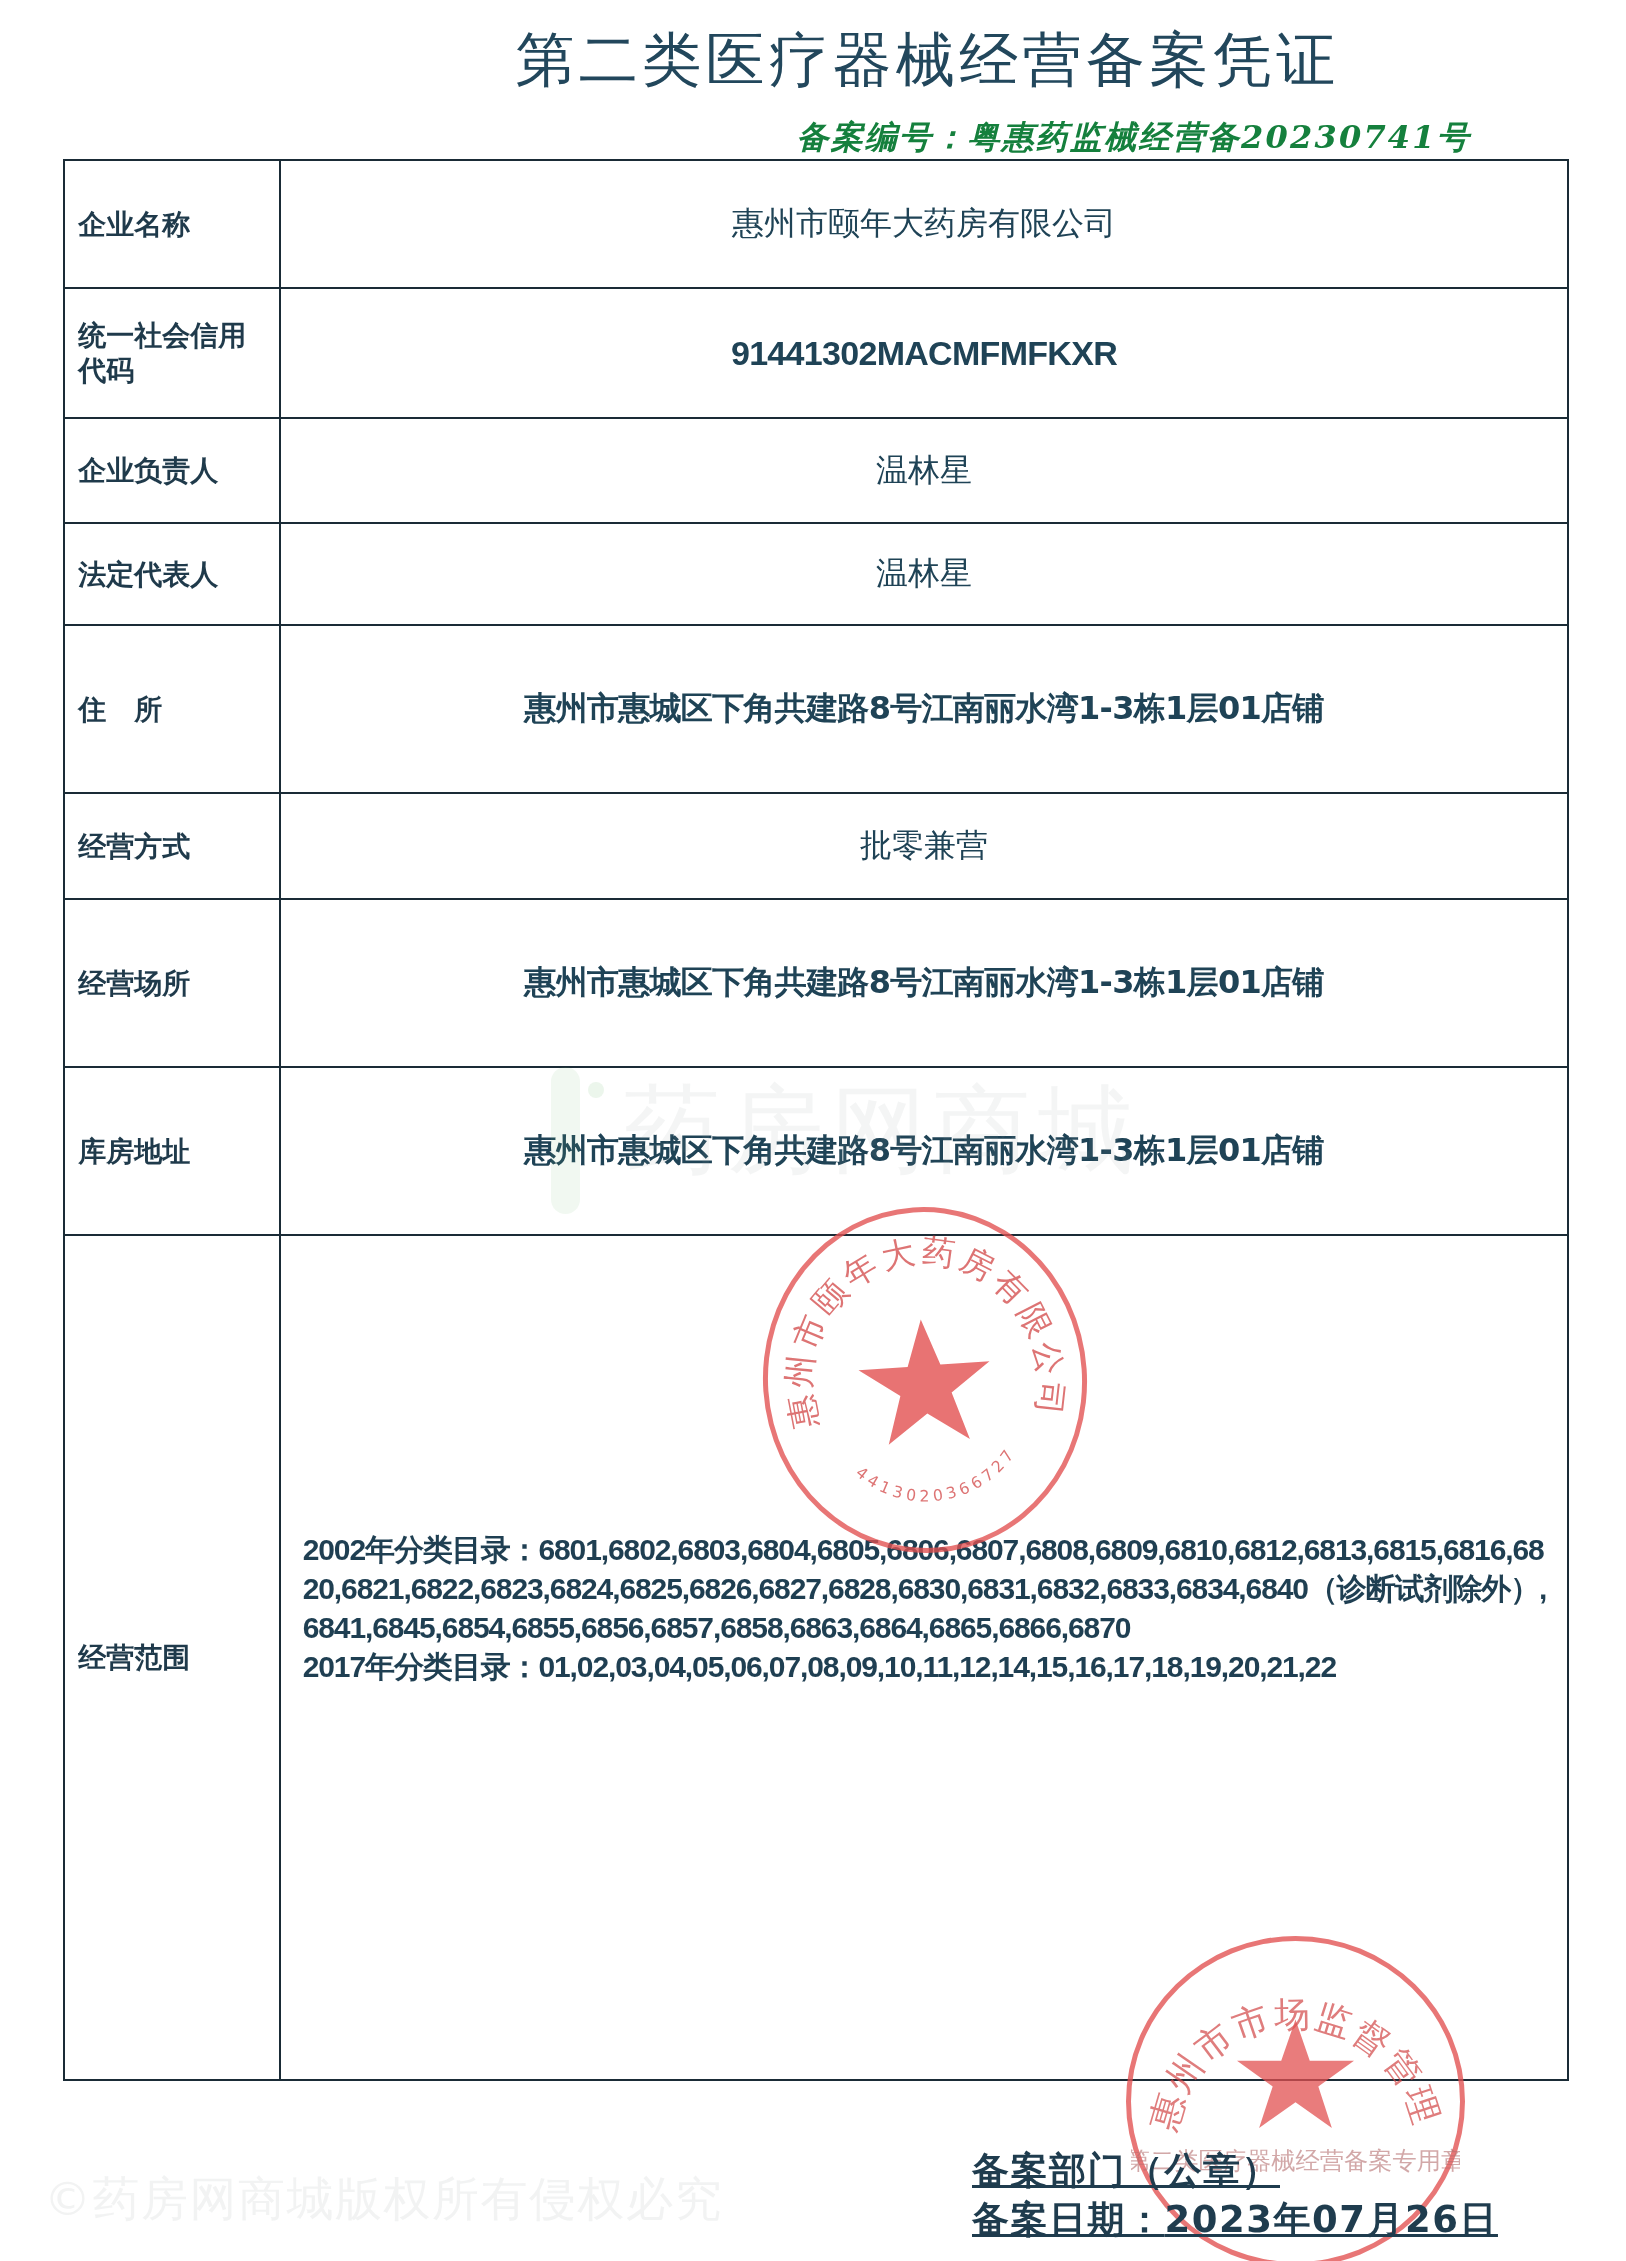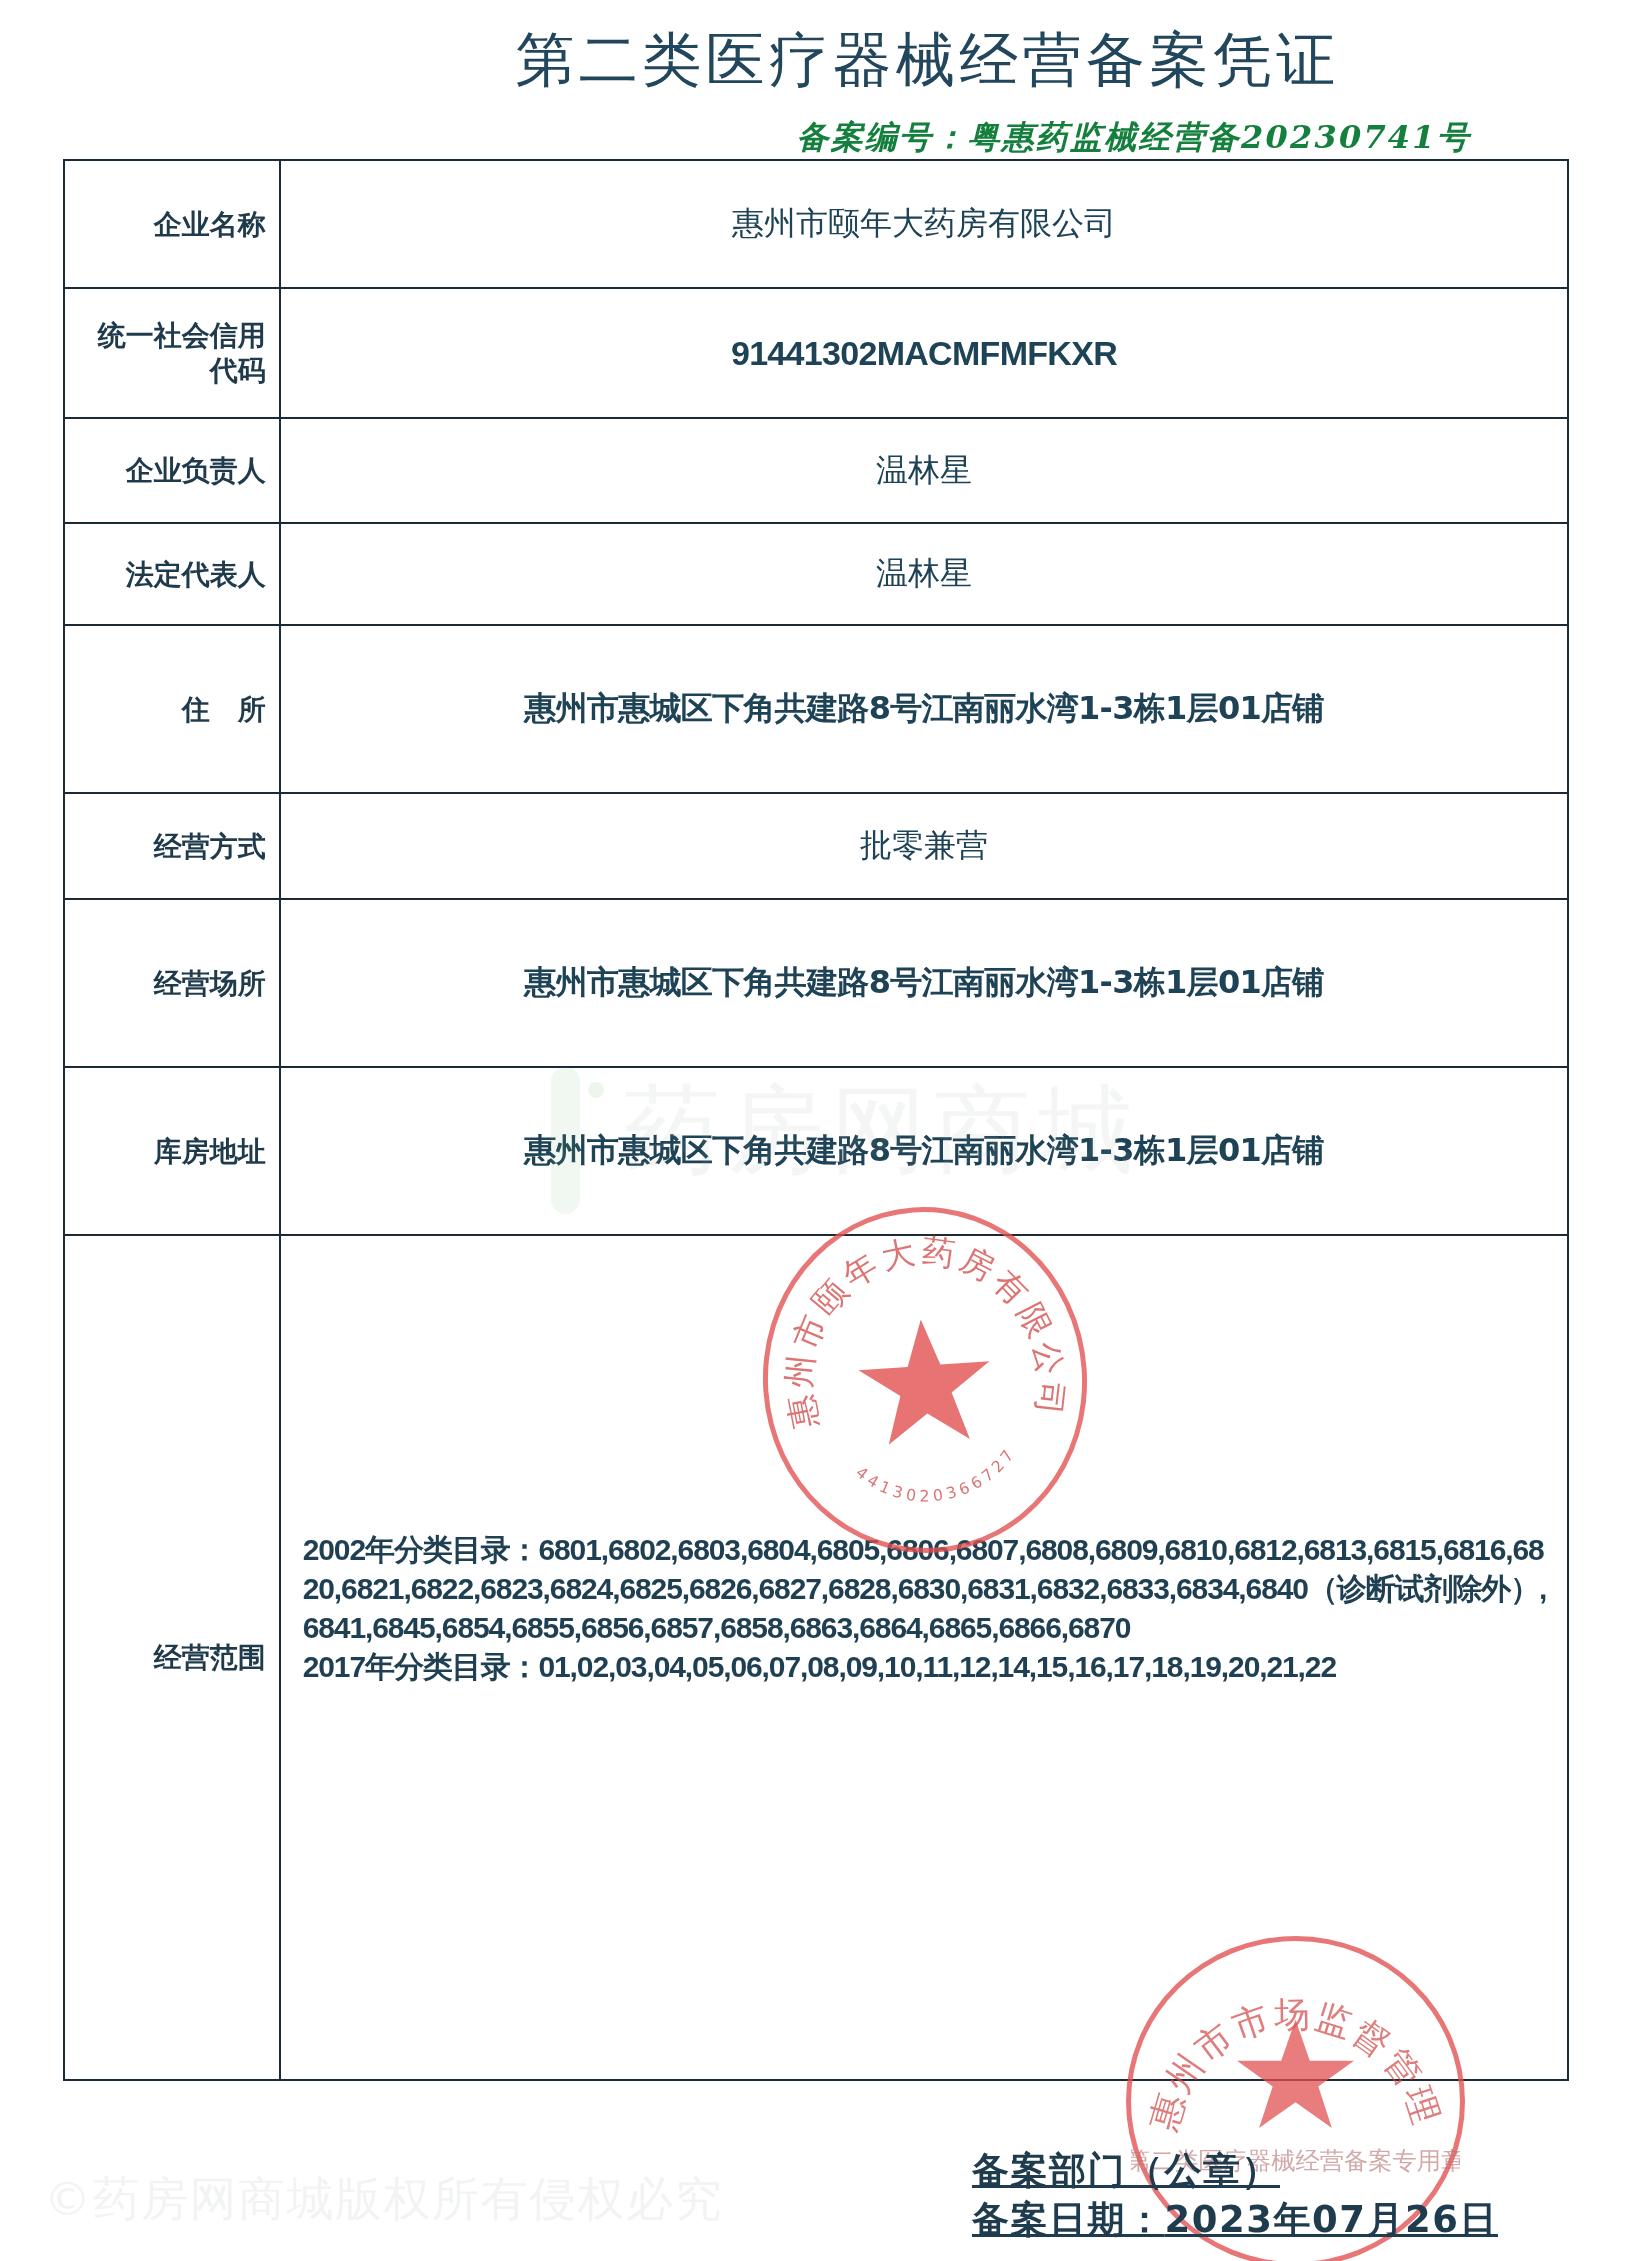--- a/index.html
+++ b/index.html
@@ -38,21 +38,21 @@
       width: 1506px;
       border-collapse: collapse;
       table-layout: fixed;
     }
     .record-table td {
       border: 2.9px solid #1a2b36;
       vertical-align: middle;
     }
     .record-table col.label-col { width: 216px; }
     .record-table td.label {
-      text-align: right;
+      text-align: left;
       font-size: 28px;
       font-weight: bold;
       color: #1f3a4b;
       padding: 0 13.2px;
       line-height: 1.25;
     }
     .record-table td.value {
       text-align: center;
       font-size: 32px;
       color: #1f4356;

